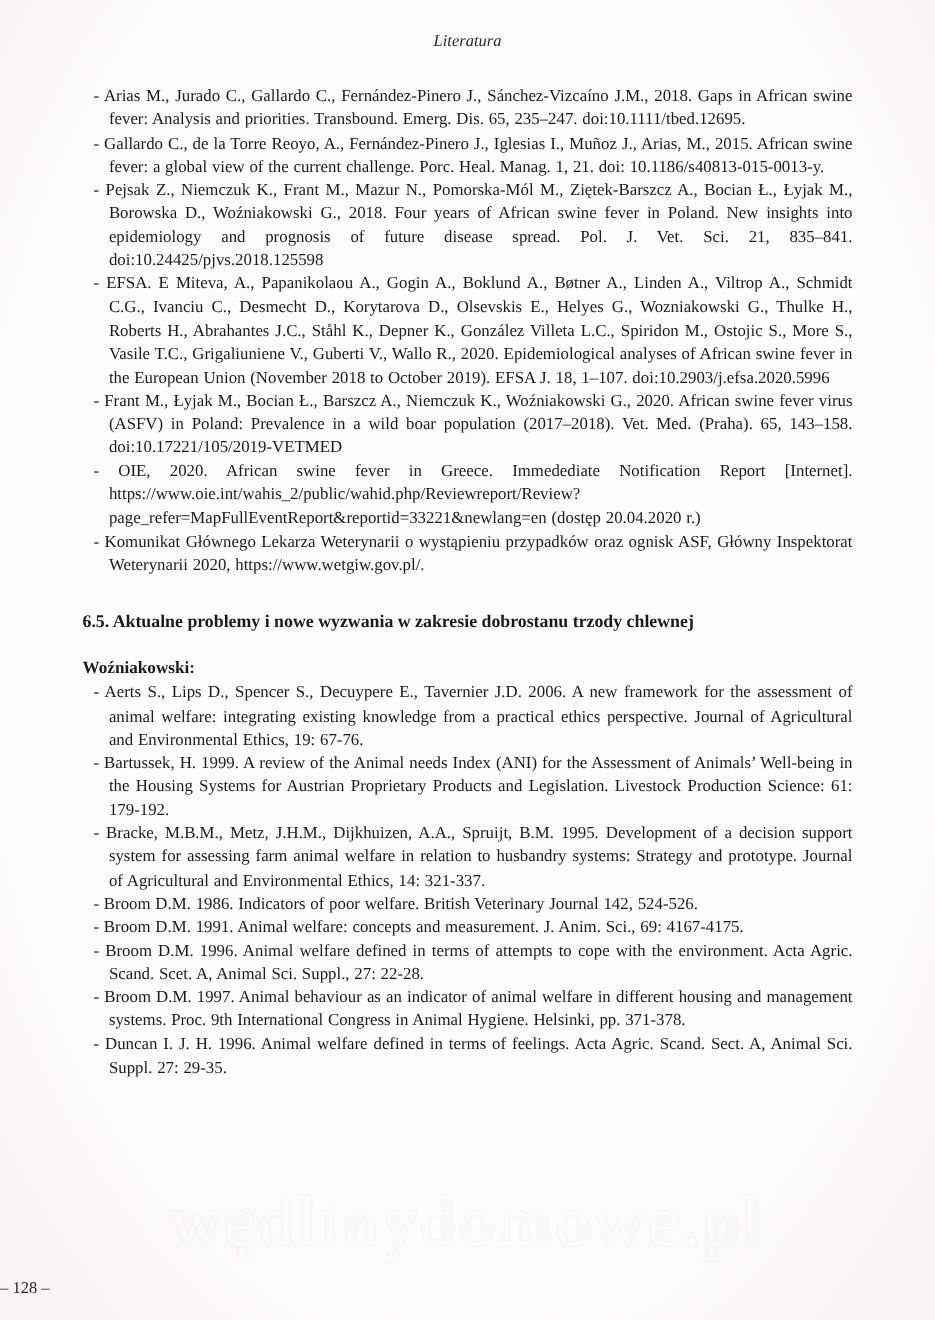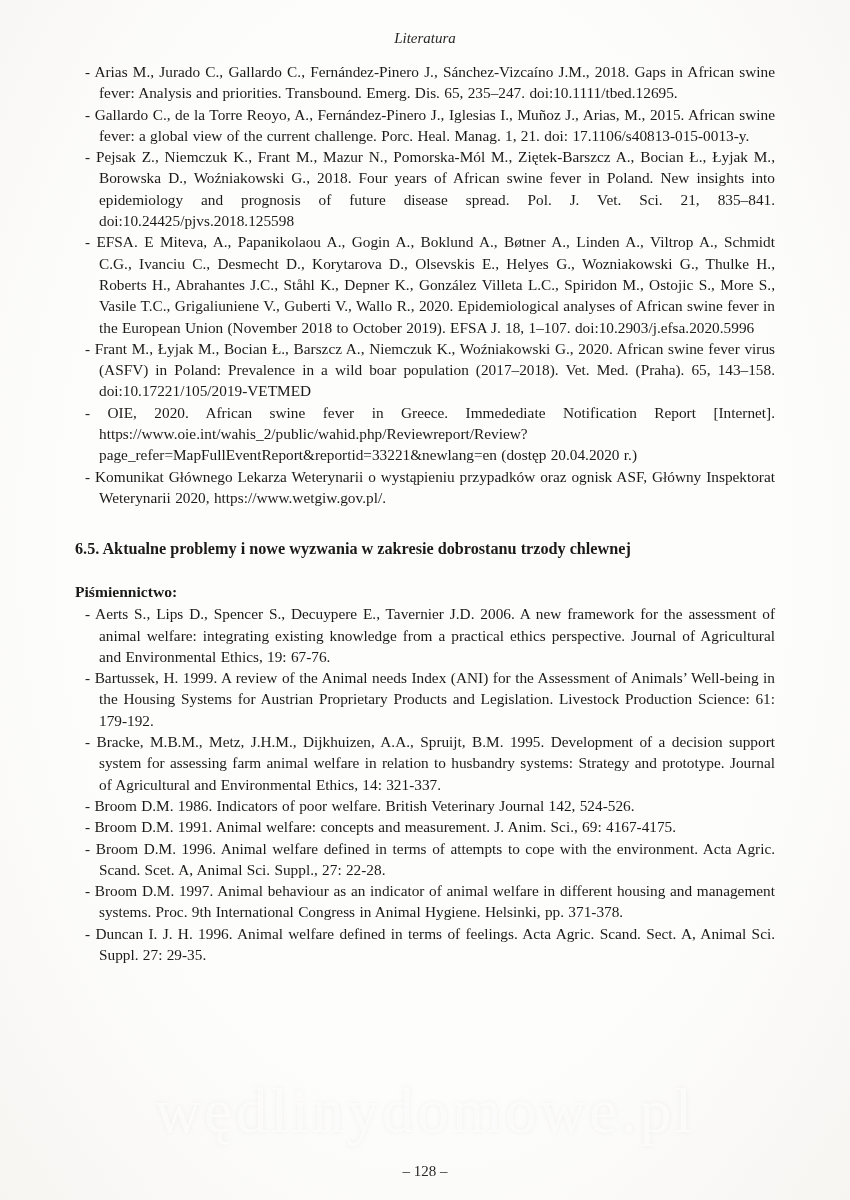--- a/index.html
+++ b/index.html
@@ -17,21 +17,21 @@
     overflow: hidden;
     box-sizing: border-box;
     padding: 30px 75px 0 75px;
     color: #1c1a18;
     background-image: radial-gradient(ellipse at 50% 45%, #fdfdfc 60%, #f6f5f2 100%);
   }
   .running-head {
     text-align: center;
     font-style: italic;
     font-size: 15px;
-    margin-bottom: 14px;
+    margin-bottom: 30px;
     color: #2a2826;
   }
   .ref-list { margin: 0; }
   .ref {
     font-size: 15.3px;
     line-height: 21.3px;
     text-align: justify;
     padding-left: 14px;
     text-indent: -14px;
     overflow-wrap: anywhere;
@@ -63,45 +63,44 @@
     text-shadow: 0 0 5px rgba(230,228,224,0.45);
     pointer-events: none;
     white-space: nowrap;
     font-family: "Liberation Serif", "DejaVu Serif", serif;
   }
   .page-number {
     position: absolute;
     left: 0;
     bottom: 20px;
     width: 100%;
-    text-align: center;
     font-size: 15px;
     color: #2a2826;
   }
 </style>
 </head>
 <body>
 
 <div class="page">
 
   <div class="running-head">Literatura</div>
 
   <div class="ref-list">
     <div class="ref">- Arias M., Jurado C., Gallardo C., Fernández-Pinero J., Sánchez-Vizcaíno J.M., 2018. Gaps in African swine fever: Analysis and priorities. Transbound. Emerg. Dis. 65, 235–247. doi:10.1111/tbed.12695.</div>
-    <div class="ref">- Gallardo C., de la Torre Reoyo, A., Fernández-Pinero J., Iglesias I., Muñoz J., Arias, M., 2015. African swine fever: a global view of the current challenge. Porc. Heal. Manag. 1, 21. doi: 17.1106/s40813-015-0013-y.</div>
+    <div class="ref">- Gallardo C., de la Torre Reoyo, A., Fernández-Pinero J., Iglesias I., Muñoz J., Arias, M., 2015. African swine fever: a global view of the current challenge. Porc. Heal. Manag. 1, 21. doi: 10.1186/s40813-015-0013-y.</div>
     <div class="ref">- Pejsak Z., Niemczuk K., Frant M., Mazur N., Pomorska-Mól M., Ziętek-Barszcz A., Bocian Ł., Łyjak M., Borowska D., Woźniakowski G., 2018. Four years of African swine fever in Poland. New insights into epidemiology and prognosis of future disease spread. Pol. J. Vet. Sci. 21, 835–841. doi:10.24425/pjvs.2018.125598</div>
     <div class="ref">- EFSA. E Miteva, A., Papanikolaou A., Gogin A., Boklund A., Bøtner A., Linden A., Viltrop A., Schmidt C.G., Ivanciu C., Desmecht D., Korytarova D., Olsevskis E., Helyes G., Wozniakowski G., Thulke H., Roberts H., Abrahantes J.C., Ståhl K., Depner K., González Villeta L.C., Spiridon M., Ostojic S., More S., Vasile T.C., Grigaliuniene V., Guberti V., Wallo R., 2020. Epidemiological analyses of African swine fever in the European Union (November 2018 to October 2019). EFSA J. 18, 1–107. doi:10.2903/j.efsa.2020.5996</div>
     <div class="ref">- Frant M., Łyjak M., Bocian Ł., Barszcz A., Niemczuk K., Woźniakowski G., 2020. African swine fever virus (ASFV) in Poland: Prevalence in a wild boar population (2017–2018). Vet. Med. (Praha). 65, 143–158. doi:10.17221/105/2019-VETMED</div>
     <div class="ref">- OIE, 2020. African swine fever in Greece. Immedediate Notification Report [Internet]. https://www.oie.int/wahis_2/public/wahid.php/Reviewreport/Review?page_refer=MapFullEventReport&amp;reportid=33221&amp;newlang=en (dostęp 20.04.2020 r.)</div>
     <div class="ref">- Komunikat Głównego Lekarza Weterynarii o wystąpieniu przypadków oraz ognisk ASF, Główny Inspektorat Weterynarii 2020, https://www.wetgiw.gov.pl/.</div>
   </div>
 
   <div class="section-heading">6.5. Aktualne problemy i nowe wyzwania w zakresie dobrostanu trzody chlewnej</div>
 
-  <div class="sub-heading">Piśmiennictwo:</div>
+  <div class="sub-heading">Woźniakowski:</div>
 
   <div class="ref-list">
     <div class="ref">- Aerts S., Lips D., Spencer S., Decuypere E., Tavernier J.D. 2006. A new framework for the assessment of animal welfare: integrating existing knowledge from a practical ethics perspective. Journal of Agricultural and Environmental Ethics, 19: 67-76.</div>
     <div class="ref">- Bartussek, H. 1999. A review of the Animal needs Index (ANI) for the Assessment of Animals’ Well-being in the Housing Systems for Austrian Proprietary Products and Legislation. Livestock Production Science: 61: 179-192.</div>
     <div class="ref">- Bracke, M.B.M., Metz, J.H.M., Dijkhuizen, A.A., Spruijt, B.M. 1995. Development of a decision support system for assessing farm animal welfare in relation to husbandry systems: Strategy and prototype. Journal of Agricultural and Environmental Ethics, 14: 321-337.</div>
     <div class="ref">- Broom D.M. 1986. Indicators of poor welfare. British Veterinary Journal 142, 524-526.</div>
     <div class="ref">- Broom D.M. 1991. Animal welfare: concepts and measurement. J. Anim. Sci., 69: 4167-4175.</div>
     <div class="ref">- Broom D.M. 1996. Animal welfare defined in terms of attempts to cope with the environment. Acta Agric. Scand. Scet. A, Animal Sci. Suppl., 27: 22-28.</div>
     <div class="ref">- Broom D.M. 1997. Animal behaviour as an indicator of animal welfare in different housing and management systems. Proc. 9th International Congress in Animal Hygiene. Helsinki, pp. 371-378.</div>
     <div class="ref">- Duncan I. J. H. 1996. Animal welfare defined in terms of feelings. Acta Agric. Scand. Sect. A, Animal Sci. Suppl. 27: 29-35.</div>

